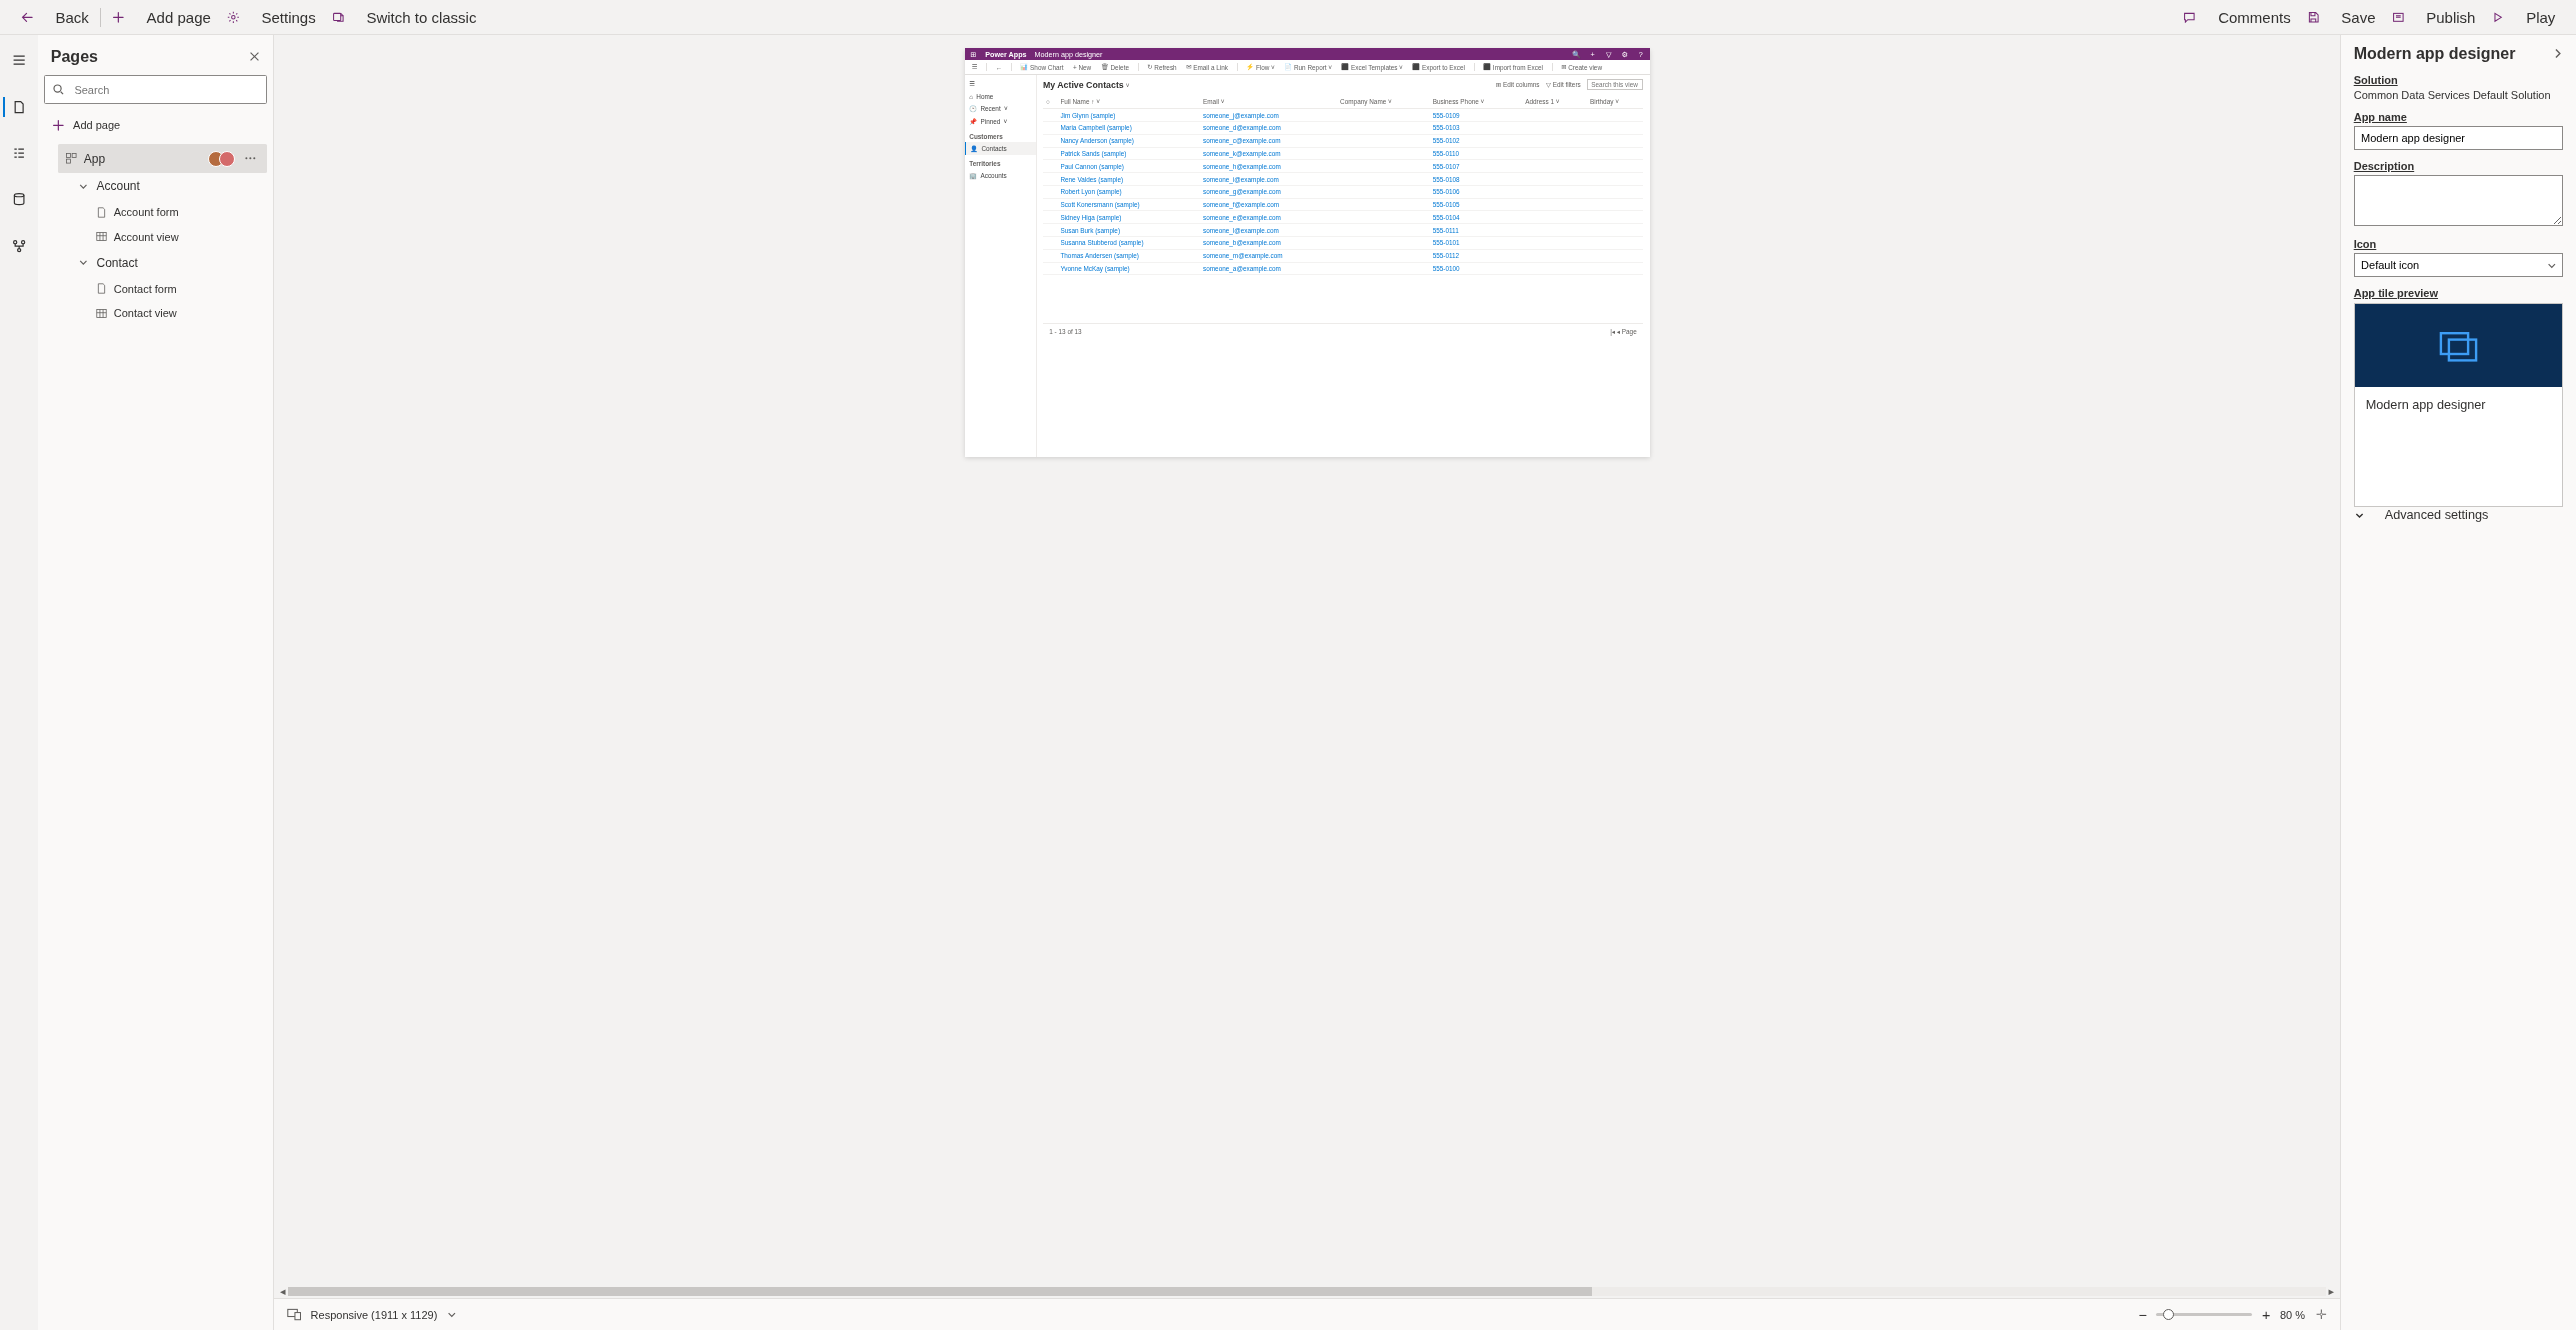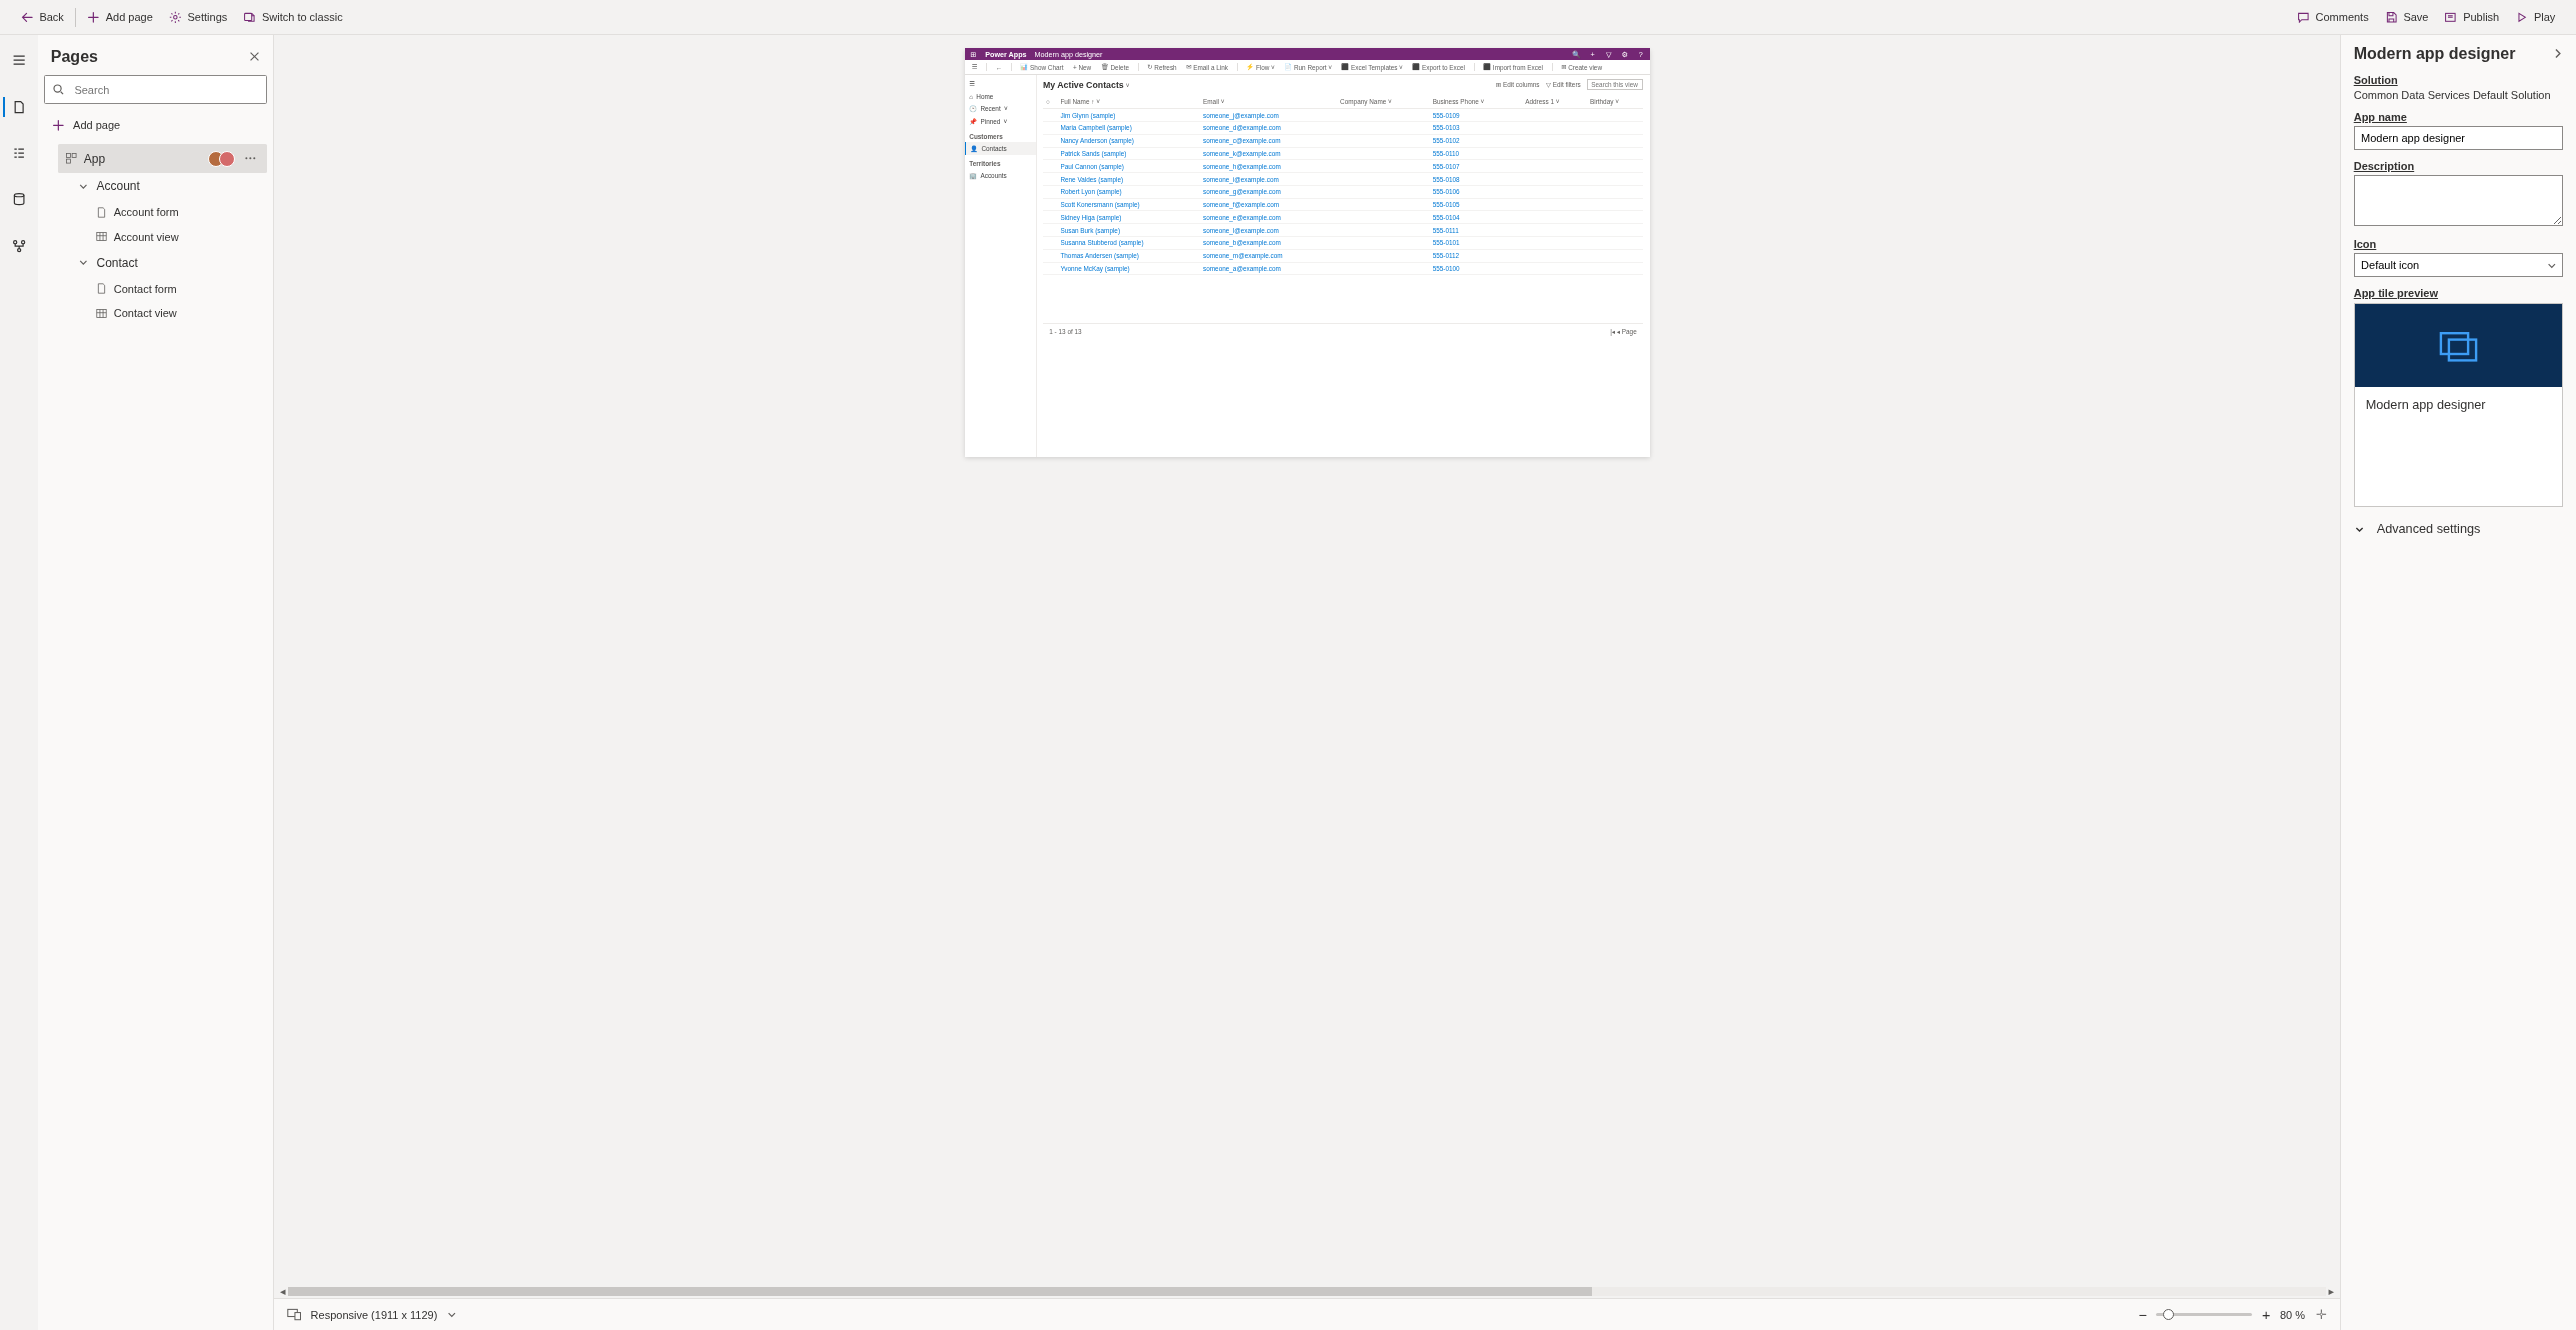--- a/index.html
+++ b/index.html
@@ -1,21 +1,21 @@
 <!DOCTYPE html>
 <html style="font-size:12.7px"><head>
 <meta charset="utf-8">
 <style>
 * { box-sizing: border-box; margin: 0; padding: 0; font-family: "Segoe UI", sans-serif; }
 body { background: #f3f2f1; color: #323130; font-size: 11px; overflow: hidden; }
 svg { display: block; }
 
 
 .top-bar { height: 35px; display: flex; align-items: center; padding: 0 12.7px; background: #f3f2f1; border-bottom: 0.8px solid #e1dfdd; }
-.top-bar .cmd { display: flex; align-items: center; gap: 6px; padding: 4.8px 8px; cursor: pointer; color: #323130; font-size: 11px; }
+.top-bar .cmd { display: flex; align-items: center; gap: 22px; padding: 4.8px 8px; cursor: pointer; color: #323130; font-size: 15px; }
 .top-bar .divider { width: 0.8px; height: 19px; background: #c8c6c4; margin: 0 3.2px; }
 .top-bar .spacer { flex: 1; }
 
 .main-shell { display: flex; height: calc(100vh - 35px); }
 
 
 .icon-rail { width: 38px; background: #f3f2f1; display: flex; flex-direction: column; align-items: center; padding-top: 9.6px; gap: 14.3px; }
 .icon-rail .rail-item { width: 32px; height: 32px; display: flex; align-items: center; justify-content: center; cursor: pointer; position: relative; }
 .icon-rail .rail-item.active::before { content: ""; position: absolute; left: 0; top: 6.4px; bottom: 6.4px; width: 2.4px; background: #0078d4; }
 
@@ -80,21 +80,21 @@
 .props-panel .pp-title { font-size:16px; font-weight:600;}
 .props-panel .field-lbl { font-size:11px; font-weight:600; margin-top:10px; margin-bottom:3.2px;text-decoration:underline;}
 .props-panel .field-sub { font-size:11px; color:#323130; margin-bottom:8px;}
 .props-panel input[type=text], .props-panel textarea, .props-panel select {
   width:100%; border:0.8px solid #8a8886; padding:4.8px 6.4px; font-size:11px; font-family:inherit;
 }
 .props-panel textarea{ height:51px; resize: both;}
 .tile-preview { border:0.8px solid #c8c6c4; margin-top:4.8px; }
 .tile-preview .tile-top{ background:#0b2e55; height:83px; display:flex; align-items:center; justify-content:center;}
 .tile-preview .tile-bot{ background:#fff; height:119px; padding:11px; font-size:12.7px;}
-.adv-row{ display:flex; align-items:center; gap:12px; margin-top:15px; cursor:pointer; font-size:12.7px; font-weight:400;}
+.adv-row{ display:flex; align-items:center; gap:20px; margin-top:1px; cursor:pointer; font-size:12.7px; font-weight:400;}
 </style>
 </head>
 <body>
 
 <div class="top-bar">
   <div class="cmd">
     <svg width="12.7" height="12.7" viewBox="0 0 16 16">
         <path d="M7 3 2 8l5 5M2 8h12" stroke="#742774" stroke-width="1.5" fill="none" stroke-linecap="round"></path>
       </svg>
     <span>Back</span>

